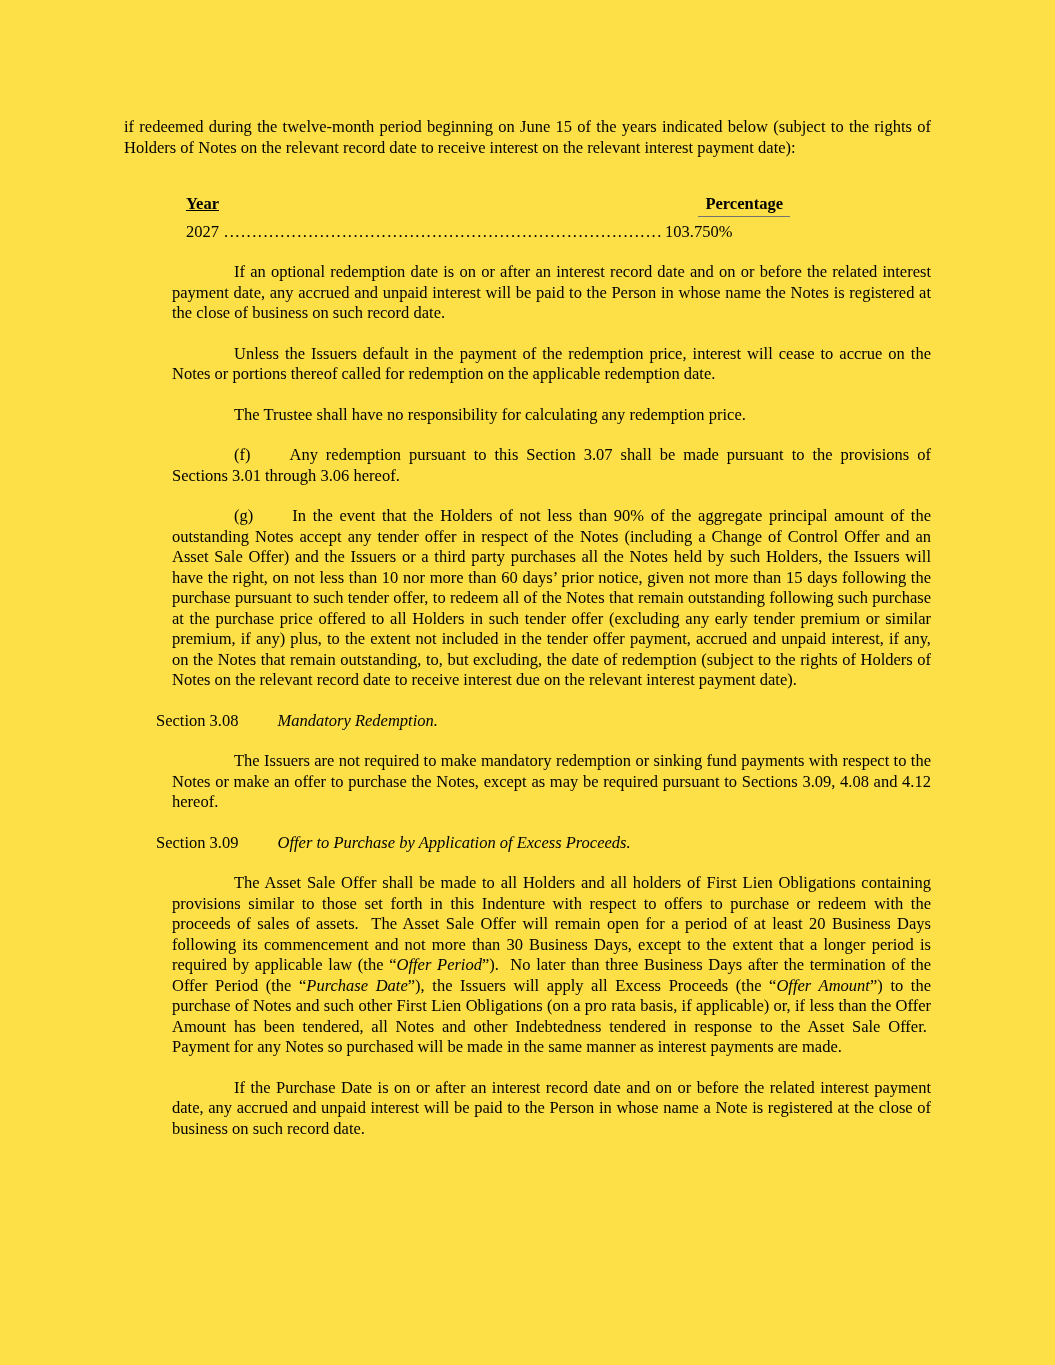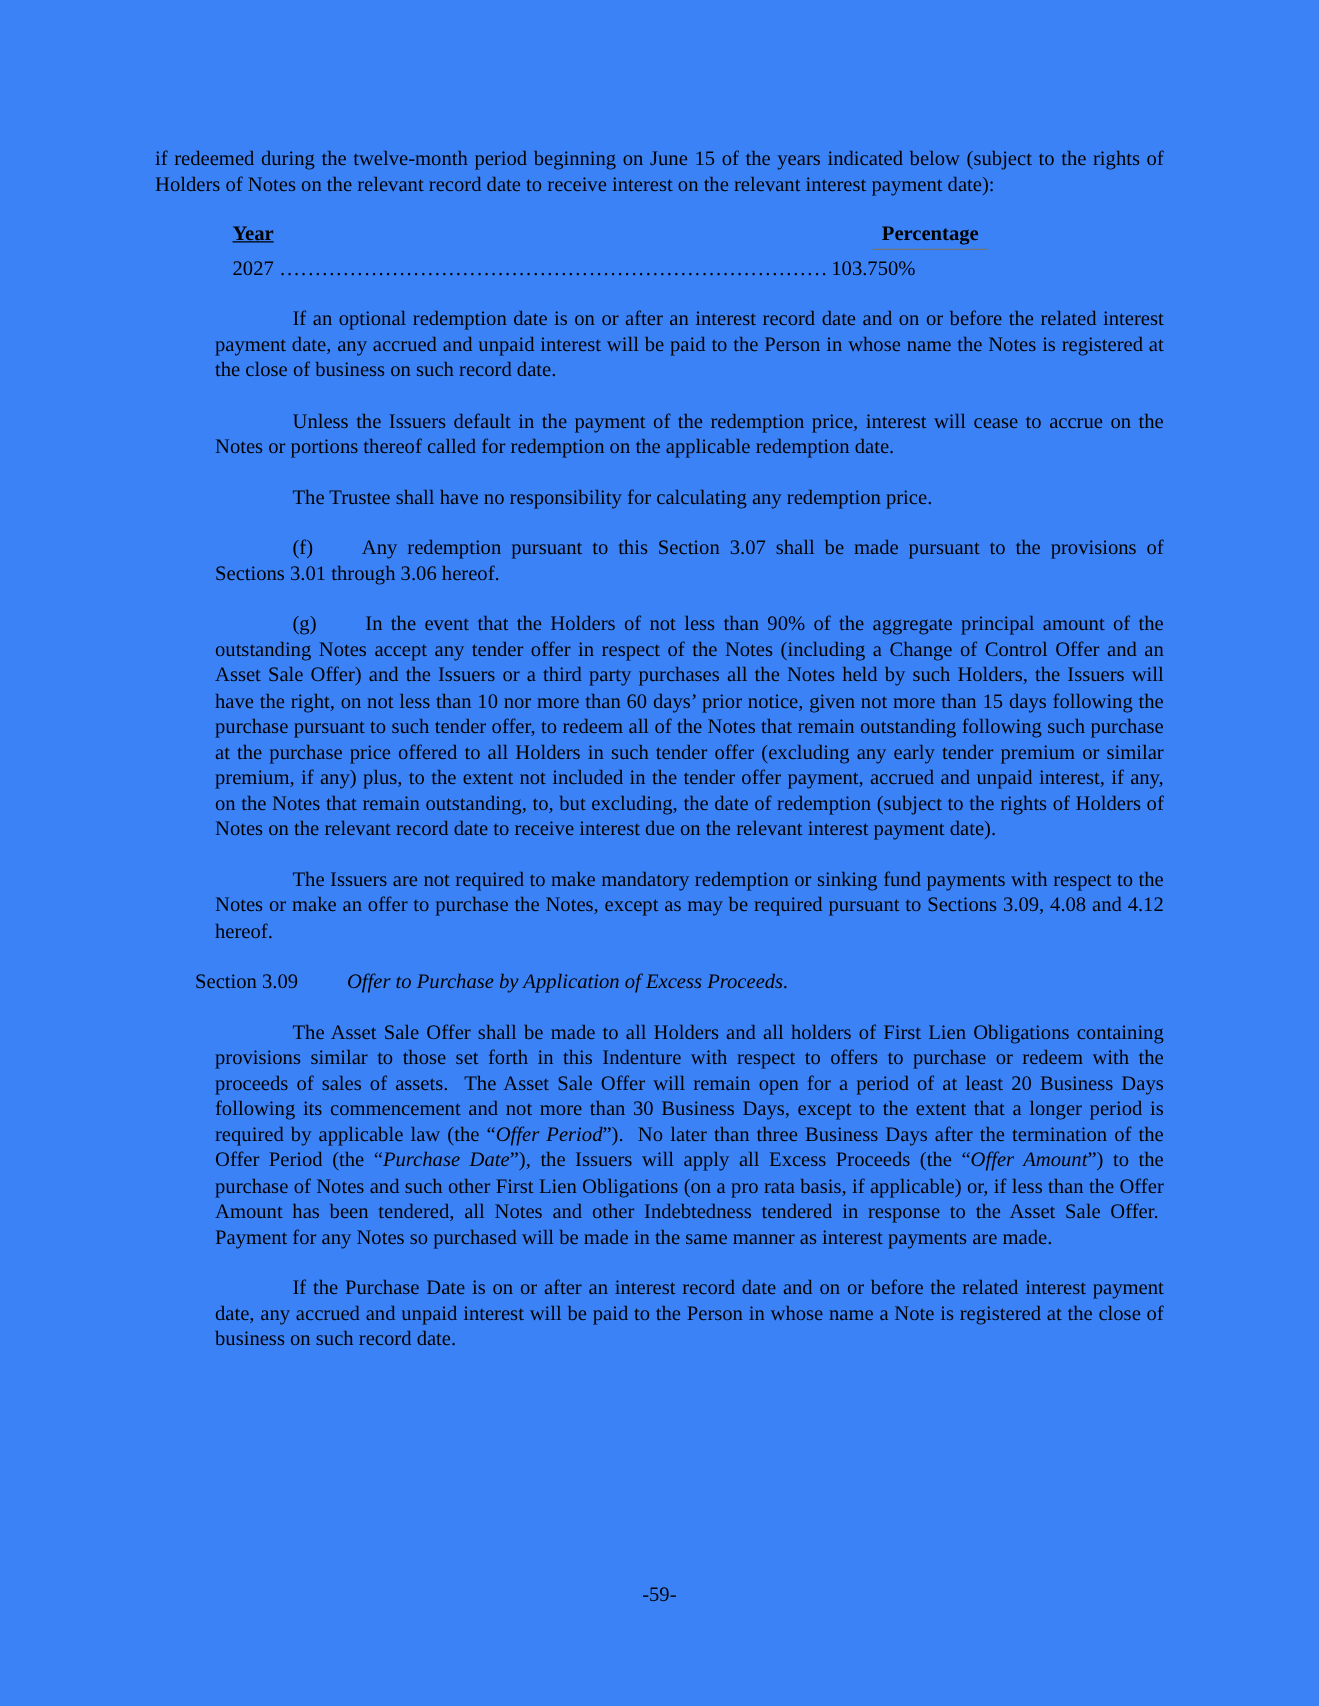--- a/index.html
+++ b/index.html
@@ -5,41 +5,41 @@
   html, body {
     margin: 0;
     padding: 0;
     background: #ffffff;
   }
   .page {
     position: relative;
     width: 1055px;
     height: 1365px;
     box-sizing: border-box;
-    background: #3b82f6;
+    background: #fde047;
     color: #000000;
     font-family: "Liberation Serif", "DejaVu Serif", serif;
     padding: 117px 124px 0 124px;
     overflow: hidden;
   }
   p {
     margin: 20px 0 0 0;
     font-size: 16.5px;
     line-height: 20.5px;
     text-align: justify;
   }
   p.intro { margin-top: 0; }
   p.body  { text-indent: 62px; margin-left: 48px; }
   p.heading { text-indent: 32px; text-align: left; }
   .it { font-style: italic; }
   em.it { font-style: italic; }
   .gap { display: inline-block; width: 39px; }
 
   .doc-table {
-    margin: 19px 0 0 62px;
+    margin: 36px 0 0 62px;
     width: 604px;
     font-size: 16.5px;
     line-height: 20.5px;
   }
   .trow { display: flex; align-items: baseline; }
   .thead { margin-bottom: 5px; }
   .thead-year {
     font-weight: bold;
     text-decoration: underline;
     white-space: nowrap;
@@ -100,21 +100,21 @@
         </div>
       </div>
   </div>
 
   <div id="paragraphs">
       <p class="body"><span>If an optional redemption date is on or after an interest record date and on or before the related interest payment date, any accrued and unpaid interest will be paid to the Person in whose name the Notes is registered at the close of business on such record date.</span></p>
       <p class="body"><span>Unless the Issuers default in the payment of the redemption price, interest will cease to accrue on the Notes or portions thereof called for redemption on the applicable redemption date.</span></p>
       <p class="body"><span>The Trustee shall have no responsibility for calculating any redemption price.</span></p>
       <p class="body"><span>(f)</span><span class="gap"></span><span>Any redemption pursuant to this Section 3.07 shall be made pursuant to the provisions of Sections 3.01 through 3.06 hereof.</span></p>
       <p class="body"><span>(g)</span><span class="gap"></span><span>In the event that the Holders of not less than 90% of the aggregate principal amount of the outstanding Notes accept any tender offer in respect of the Notes (including a Change of Control Offer and an Asset Sale Offer) and the Issuers or a third party purchases all the Notes held by such Holders, the Issuers will have the right, on not less than 10 nor more than 60 days’ prior notice, given not more than 15 days following the purchase pursuant to such tender offer, to redeem all of the Notes that remain outstanding following such purchase at the purchase price offered to all Holders in such tender offer (excluding any early tender premium or similar premium, if any) plus, to the extent not included in the tender offer payment, accrued and unpaid interest, if any, on the Notes that remain outstanding, to, but excluding, the date of redemption (subject to the rights of Holders of Notes on the relevant record date to receive interest due on the relevant interest payment date).</span></p>
+      <p class="heading"><span>Section 3.08</span><span class="gap"></span><em class="it">Mandatory Redemption.</em></p>
       <p class="body"><span>The Issuers are not required to make mandatory redemption or sinking fund payments with respect to the Notes or make an offer to purchase the Notes, except as may be required pursuant to Sections 3.09, 4.08 and 4.12 hereof.</span></p>
       <p class="heading"><span>Section 3.09</span><span class="gap"></span><em class="it">Offer to Purchase by Application of Excess Proceeds.</em></p>
       <p class="body"><span>The Asset Sale Offer shall be made to all Holders and all holders of First Lien Obligations containing provisions similar to those set forth in this Indenture with respect to offers to purchase or redeem with the proceeds of sales of assets.&nbsp; The Asset Sale Offer will remain open for a period of at least 20 Business Days following its commencement and not more than 30 Business Days, except to the extent that a longer period is required by applicable law (the “</span><em class="it">Offer Period</em><span>”).&nbsp; No later than three Business Days after the termination of the Offer Period (the “</span><em class="it">Purchase Date</em><span>”), the Issuers will apply all Excess Proceeds (the “</span><em class="it">Offer Amount</em><span>”) to the purchase of Notes and such other First Lien Obligations (on a pro rata basis, if applicable) or, if less than the Offer Amount has been tendered, all Notes and other Indebtedness tendered in response to the Asset Sale Offer.&nbsp; Payment for any Notes so purchased will be made in the same manner as interest payments are made.</span></p>
       <p class="body"><span>If the Purchase Date is on or after an interest record date and on or before the related interest payment date, any accrued and unpaid interest will be paid to the Person in whose name a Note is registered at the close of business on such record date.</span></p>
     </div>
 
-  <div class="footer">-59-</div>
 
 </div>
 
 </body></html>

